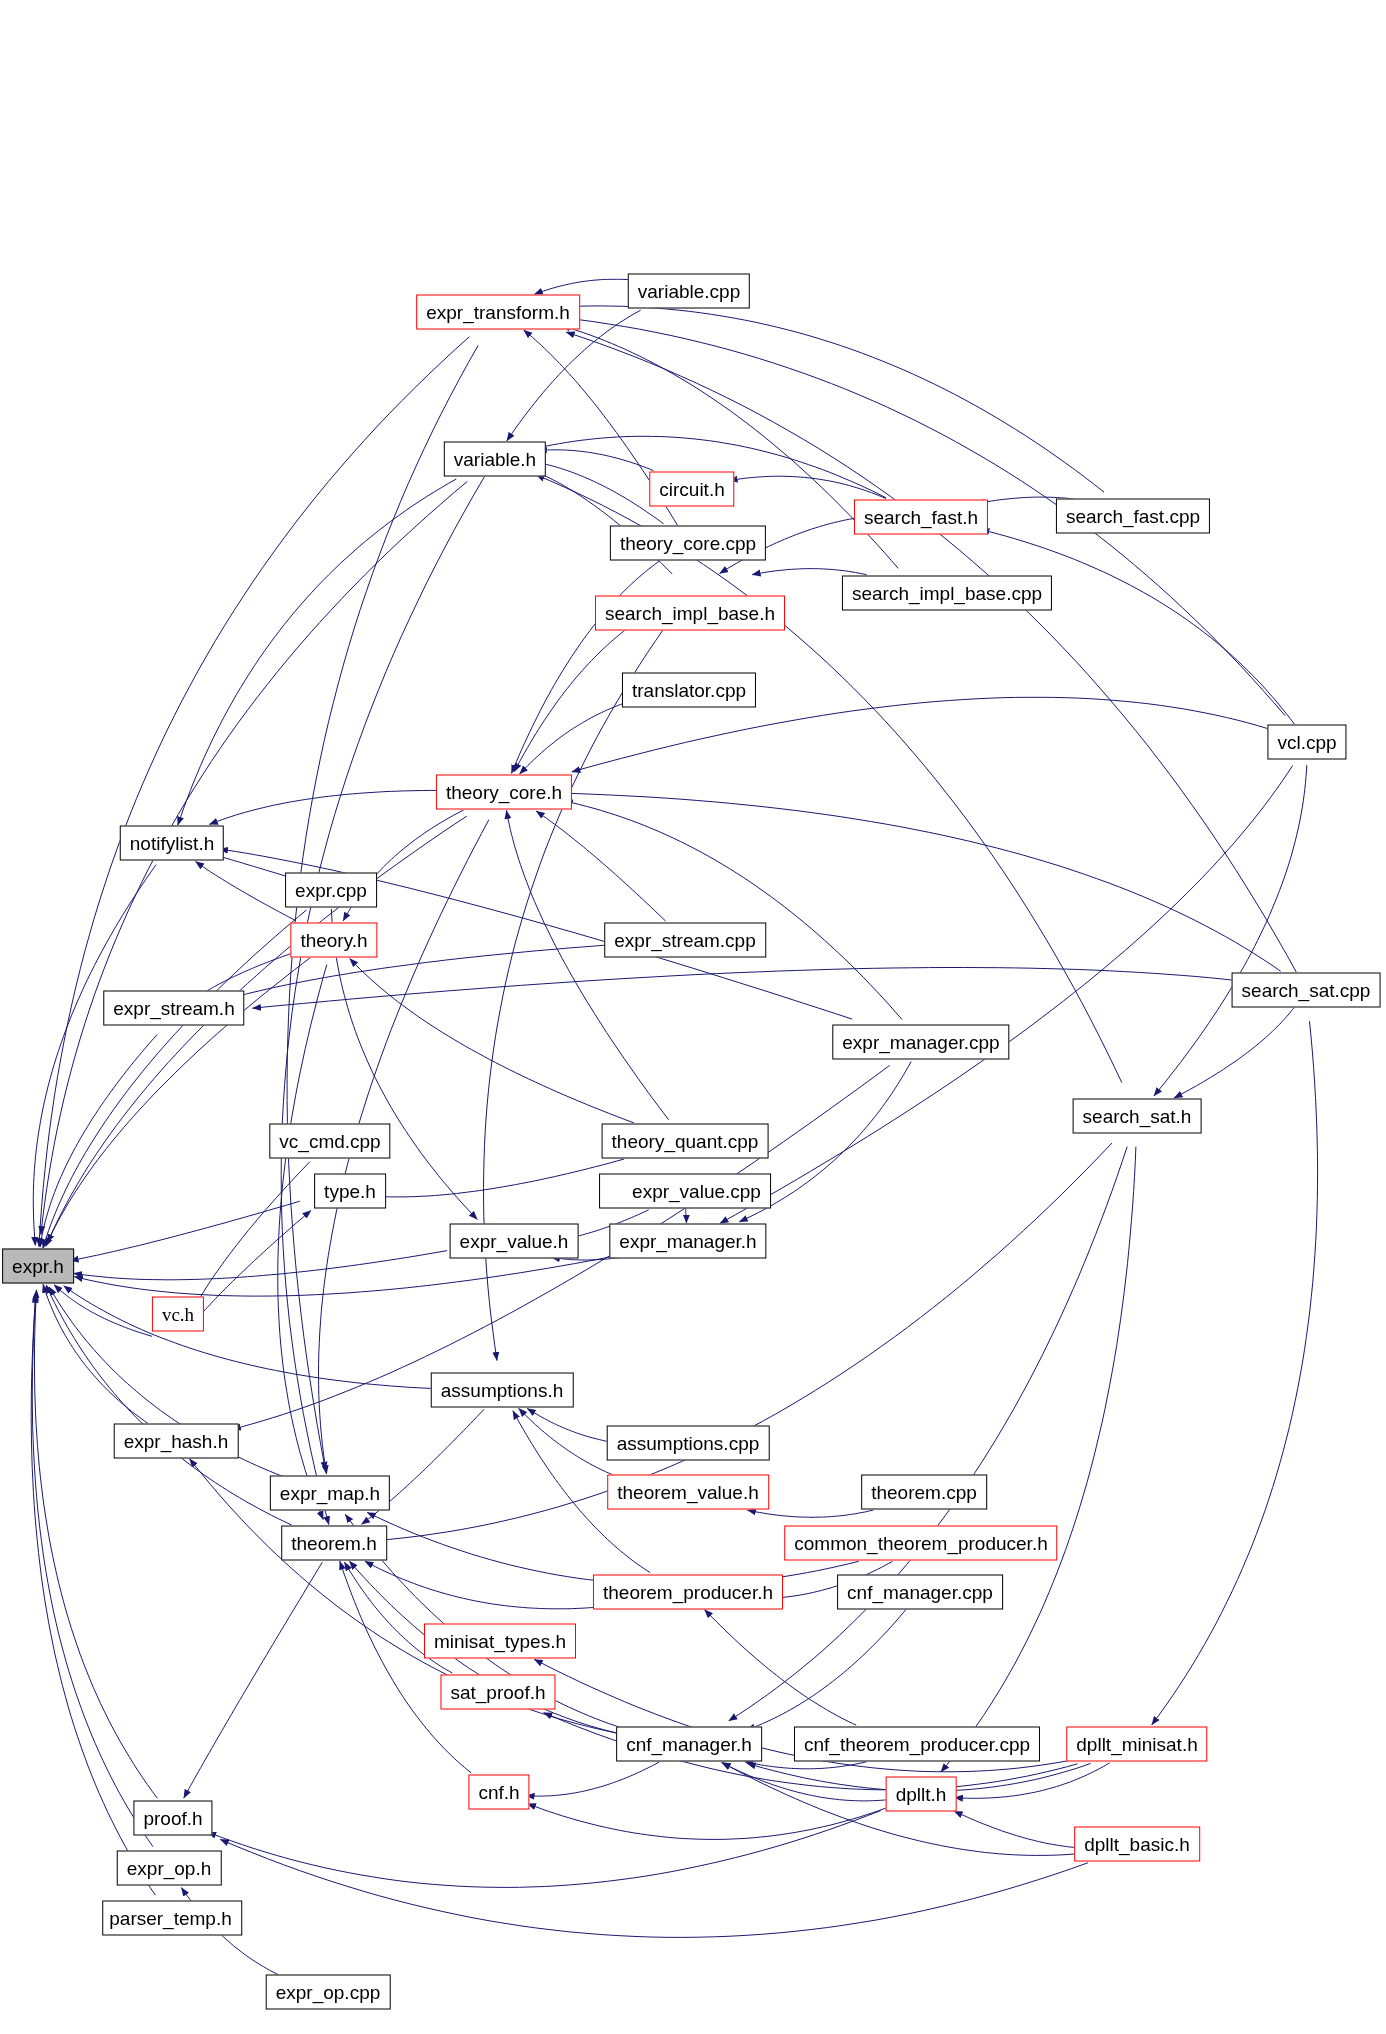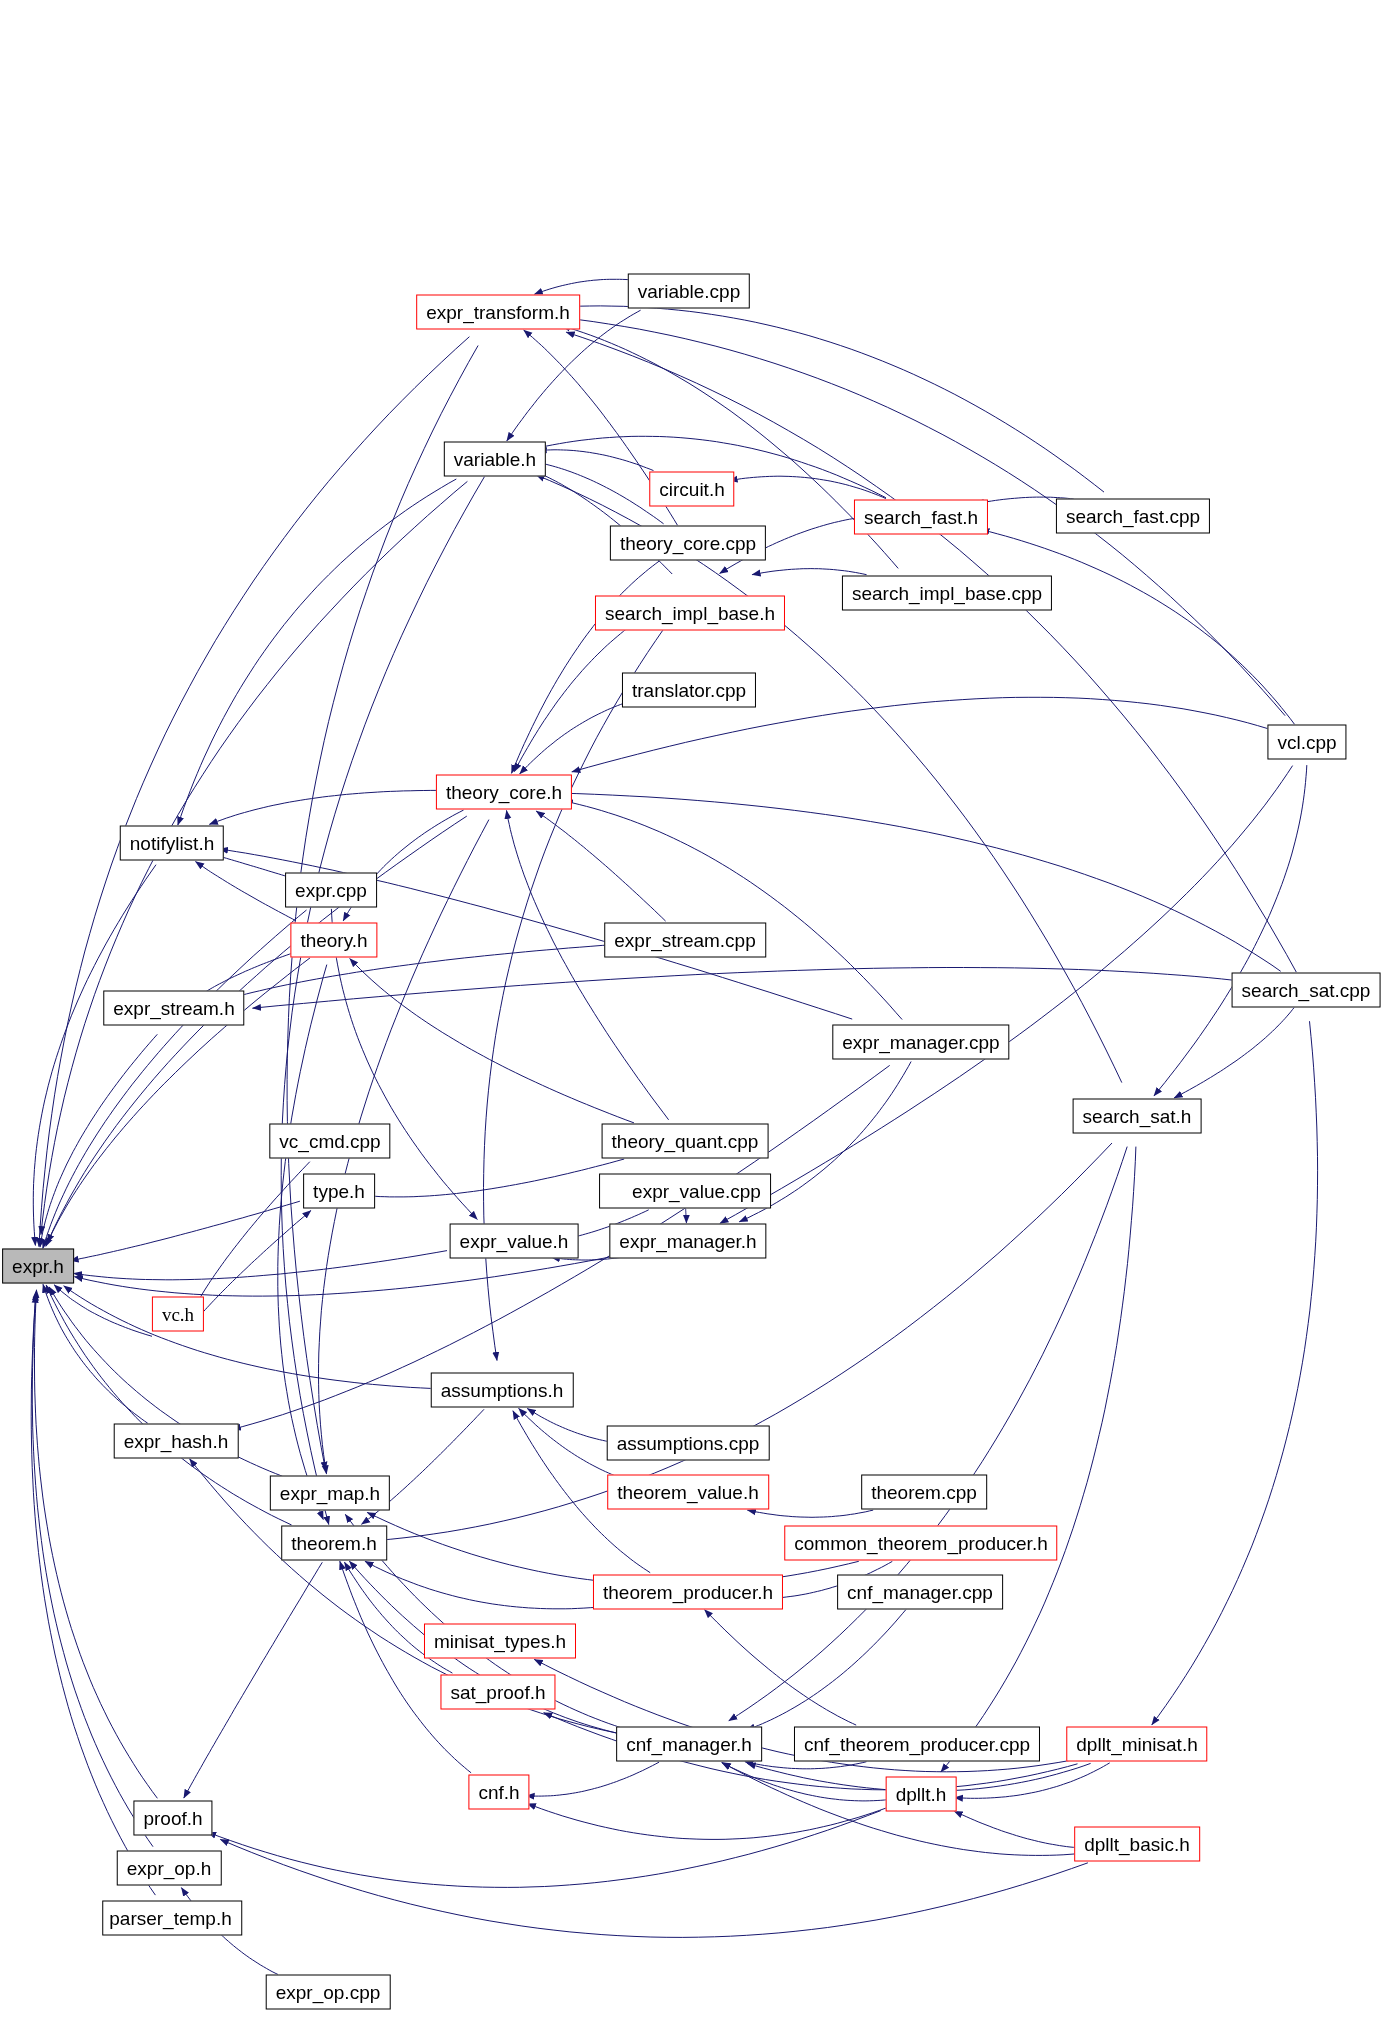--- a/index.html
+++ b/index.html
@@ -177,21 +177,21 @@
       <div class="node normal" style="left: 172px; top: 843px;">notifylist.h</div>
       <div class="node normal" style="left: 331px; top: 890px;">expr.cpp</div>
       <div class="node red" style="left: 334px; top: 940px;">theory.h</div>
       <div class="node normal" style="left: 685px; top: 940px;">expr_stream.cpp</div>
       <div class="node normal" style="left: 1306px; top: 990px;">search_sat.cpp</div>
       <div class="node normal" style="left: 174px; top: 1008px;">expr_stream.h</div>
       <div class="node normal" style="left: 921px; top: 1042px;">expr_manager.cpp</div>
       <div class="node normal" style="left: 1137px; top: 1116px;">search_sat.h</div>
       <div class="node normal" style="left: 330px; top: 1141px;">vc_cmd.cpp</div>
       <div class="node normal" style="left: 685px; top: 1141px;">theory_quant.cpp</div>
-      <div class="node normal" style="left: 339px; top: 1191px;">type.h</div>
+      <div class="node normal" style="left: 350px; top: 1191px;">type.h</div>
       <div class="node normal" style="left: 685px; top: 1191px; padding-left: 32px;">expr_value.cpp</div>
       <div class="node normal" style="left: 514px; top: 1241px;">expr_value.h</div>
       <div class="node normal" style="left: 688px; top: 1241px;">expr_manager.h</div>
       <div class="node root" style="left: 38px; top: 1266px;">expr.h</div>
       <div class="node red" style="left: 178px; top: 1314px; font-family: Liberation Serif, serif;">vc.h</div>
       <div class="node normal" style="left: 502px; top: 1390px;">assumptions.h</div>
       <div class="node normal" style="left: 688px; top: 1443px;">assumptions.cpp</div>
       <div class="node normal" style="left: 176px; top: 1441px;">expr_hash.h</div>
       <div class="node red" style="left: 688px; top: 1492px;">theorem_value.h</div>
       <div class="node normal" style="left: 924px; top: 1492px;">theorem.cpp</div>

